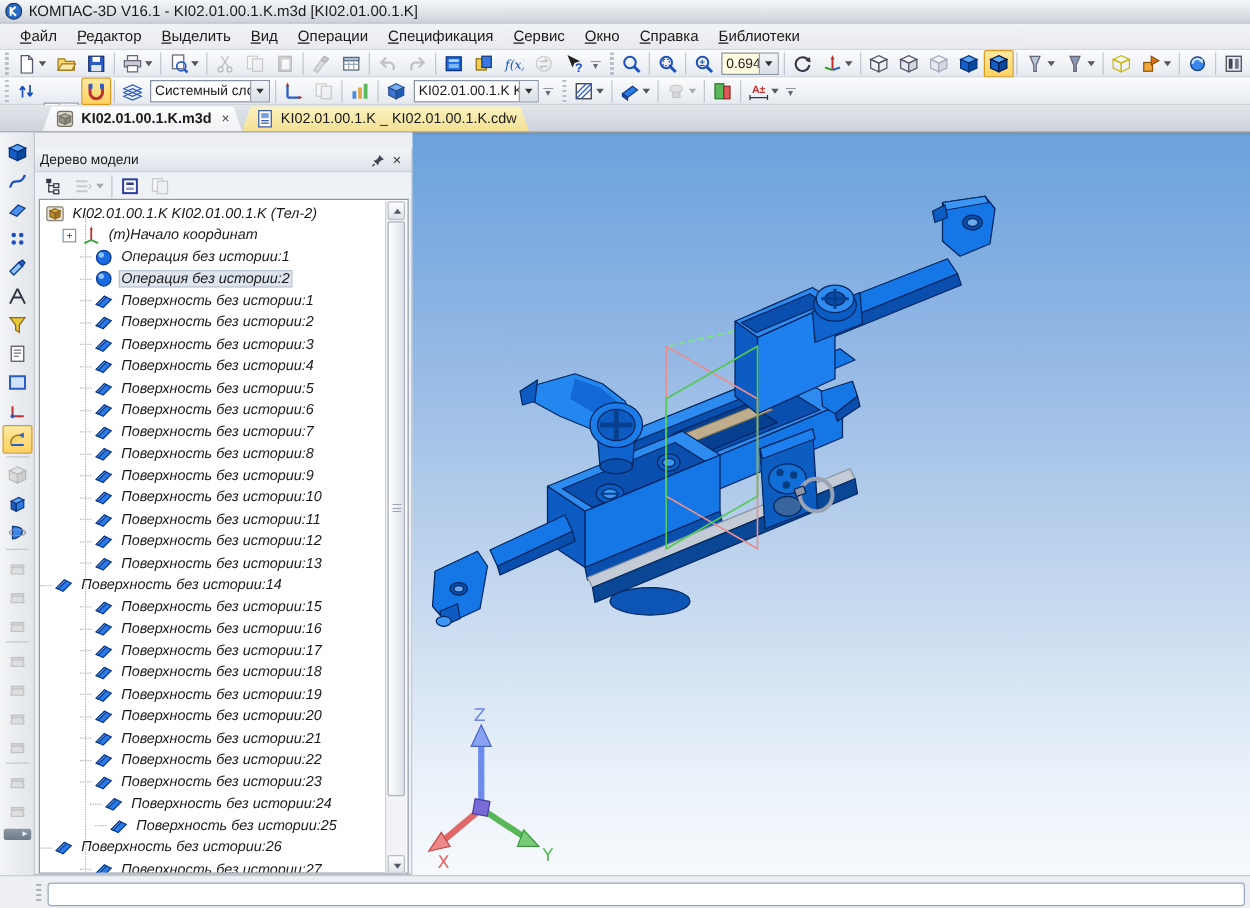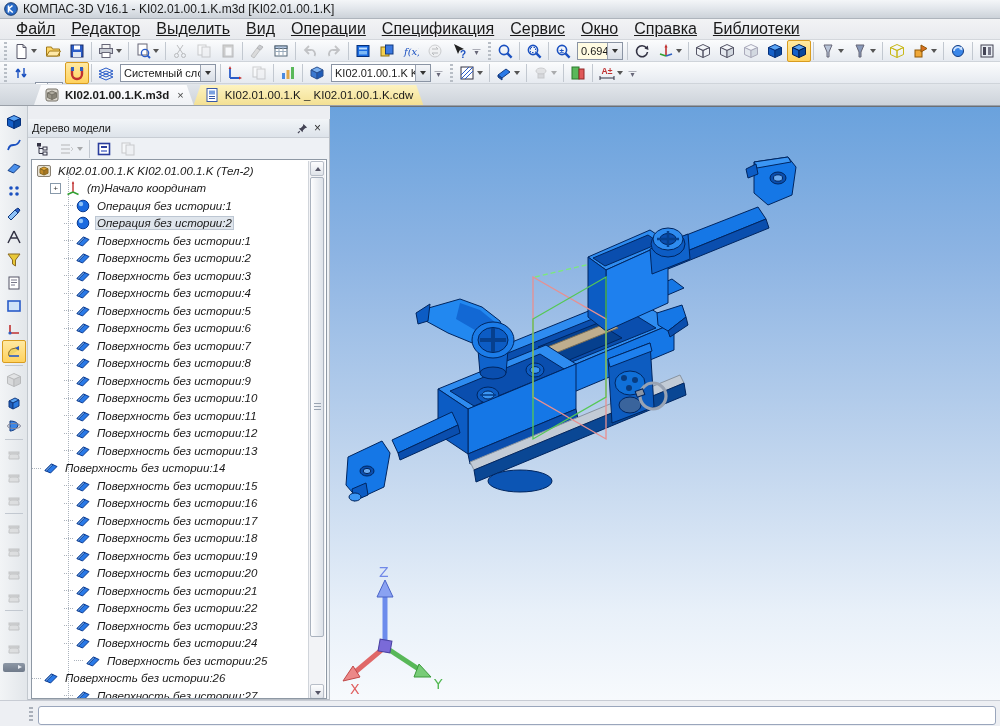--- a/index.html
+++ b/index.html
@@ -8,21 +8,21 @@
        background:#eceef2;}
   .abs{position:absolute;}
   
   #titlebar{left:0;top:0;width:1000px;height:19px;
     background:linear-gradient(180deg,#f4f6f8 0%,#e3e7ec 45%,#ccd2d9 100%);
     border-bottom:1px solid #aeb4bc;display:flex;align-items:center;padding-left:4px;box-sizing:border-box;}
   #titlebar .ttl{font-size:12px;margin-left:5px;white-space:nowrap;}
   
   #menubar{left:0;top:19px;width:1000px;height:21px;background:linear-gradient(180deg,#f2f3f5,#e8eaee);
     border-bottom:1px solid #d4d7dc;display:flex;align-items:center;padding-left:8px;box-sizing:border-box;}
-  .menu-item{padding:2px 8px;font-size:16px;cursor:default;text-decoration:underline;}
+  .menu-item{padding:2px 8px;font-size:12px;cursor:default;}
   
   .toolbar{left:0;width:1000px;height:22px;background:linear-gradient(180deg,#fbfcfd,#e6eaf0);
     border-bottom:1px solid #cfd4da;display:flex;align-items:center;box-sizing:border-box;padding-left:2px;}
   #toolbar1{top:40px;} #toolbar2{top:62px;}
   .tbtn{width:22px;height:20px;display:flex;align-items:center;justify-content:center;border:1px solid transparent;border-radius:2px;flex:0 0 auto;}
   .tbtn.dd{width:30px;}
   .tbtn.dd::after{content:"";width:0;height:0;border-left:3px solid transparent;border-right:3px solid transparent;border-top:4px solid #555;margin-left:2px;}
   .tbtn.dis{opacity:.45;filter:grayscale(90%);}
   .tbtn.act{background:linear-gradient(180deg,#ffe9a2,#ffd25e);border-color:#d89c20;}
   .tsep{width:1px;height:18px;background:#c2c8d0;margin:0 2px;flex:0 0 auto;}
@@ -1096,31 +1096,31 @@
         <div class="trow" style="padding-left: 32px;">
           <span class="tstub"></span>
           <span class="ticon">
             <svg width="16" height="16" viewBox="0 0 16 16">
               <polygon points="2,10.5 8.5,4 14,6.5 7.5,13" fill="#2a7ae8" stroke="#0a3a90"></polygon>
               <polygon points="2,10.5 8.5,4 10,4.7 3.5,11.2" fill="#8ec2f8" stroke="#0a3a90"></polygon>
             </svg>
           </span>
           <span class="lbl">Поверхность без истории:23</span>
         </div>
-        <div class="trow" style="padding-left: 32px; text-align: center;">
+        <div class="trow" style="padding-left: 40px; text-align: center;">
           <span class="tstub"></span>
           <span class="ticon">
             <svg width="16" height="16" viewBox="0 0 16 16">
               <polygon points="2,10.5 8.5,4 14,6.5 7.5,13" fill="#2a7ae8" stroke="#0a3a90"></polygon>
               <polygon points="2,10.5 8.5,4 10,4.7 3.5,11.2" fill="#8ec2f8" stroke="#0a3a90"></polygon>
             </svg>
           </span>
           <span class="lbl">Поверхность без истории:24</span>
         </div>
-        <div class="trow" style="padding-left: 14px; margin-left: 28px;">
+        <div class="trow" style="padding-left: 44px;">
           <span class="tstub"></span>
           <span class="ticon">
             <svg width="16" height="16" viewBox="0 0 16 16">
               <polygon points="2,10.5 8.5,4 14,6.5 7.5,13" fill="#2a7ae8" stroke="#0a3a90"></polygon>
               <polygon points="2,10.5 8.5,4 10,4.7 3.5,11.2" fill="#8ec2f8" stroke="#0a3a90"></polygon>
             </svg>
           </span>
           <span class="lbl">Поверхность без истории:25</span>
         </div>
         <div class="trow" style="">

